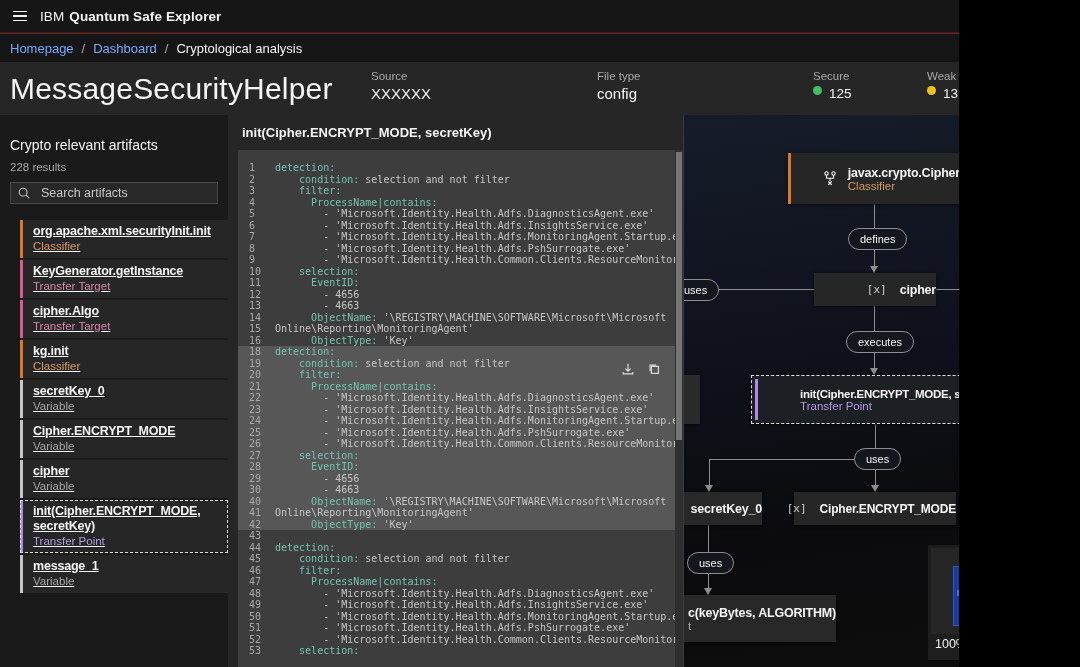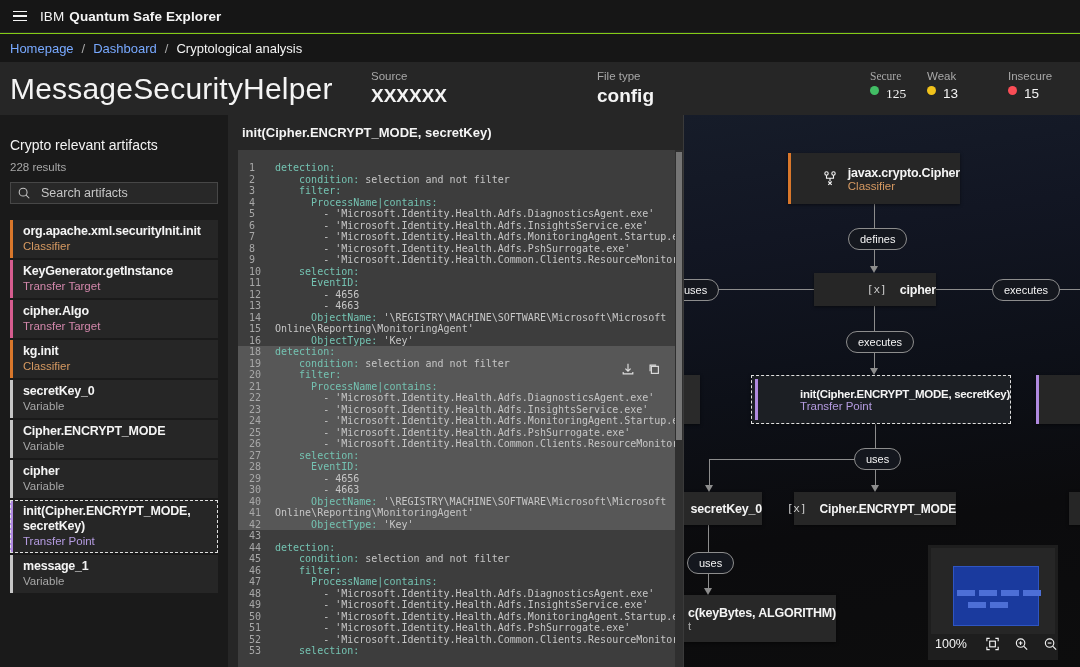--- a/index.html
+++ b/index.html
@@ -1,17 +1,17 @@
 <!DOCTYPE html>
 <html style="--tok-k: #74c3b2; --tok-v: #c6c6c6;"><head>
 <meta charset="utf-8">
 <style>
   html,body{margin:0;padding:0;background:#000;}
   *{box-sizing:border-box;}
-  #app{position:relative;width:1080px;height:667px;background:#84cc16;overflow:hidden;
+  #app{position:relative;width:959px;height:667px;background:#7f1d1d;overflow:hidden;
        font-family:"Liberation Sans",sans-serif;color:#f4f4f4;}
 
   
   .top-header{position:absolute;left:0;top:0;width:1080px;height:33px;background:#161616;
     border-bottom:1px solid #262626;display:flex;align-items:center;}
   .hamburger{width:40px;height:33px;display:flex;flex-direction:column;justify-content:center;
     align-items:center;gap:3px;cursor:pointer;}
   .hamburger span{display:block;width:14px;height:1.6px;background:#f4f4f4;}
   .brand{font-size:13.5px;letter-spacing:.1px;}
   .brand .pfx{font-weight:400;margin-right:5px;}
@@ -22,39 +22,39 @@
     align-items:center;padding-left:10px;font-size:13px;gap:8px;background:#161616;}
   .crumb{color:#78a9ff;cursor:pointer;}
   .crumb-sep{color:#a8a8a8;}
   .crumb-current{color:#f4f4f4;}
 
   
   .title-bar{position:absolute;left:0;top:62px;width:1080px;height:53px;background:#262626;}
   .page-title{position:absolute;left:10px;top:10px;font-size:30px;font-weight:300;letter-spacing:.2px;}
   .meta{position:absolute;top:8px;}
   .meta .m-label{font-size:11.5px;color:#a8a8a8;margin-bottom:3px;}
-  .meta .m-value{font-size:19px;color:#f4f4f4;font-weight:bold;}
+  .meta .m-value{font-size:15px;color:#f4f4f4;}
   .meta-source{left:371px;} .meta-filetype{left:597px;}
   .stat{position:absolute;top:8px;}
   .stat .s-label{font-size:11.5px;color:#a8a8a8;margin-bottom:4px;}
   .stat .s-row{display:flex;gap:7px;}
   .stat .dot{width:9px;height:9px;border-radius:50%;}
   .stat .s-value{font-size:13.5px;}
-  .stat-secure{left:870px;font-family:Liberation Serif, serif;} .stat-weak{left:927px;} .stat-insecure{left:1008px;}
+  .stat-secure{left:813px;} .stat-weak{left:927px;} .stat-insecure{left:1008px;}
 
   
   .sidebar{position:absolute;left:0;top:115px;width:228px;height:552px;background:#1a1a1a;}
   .sb-heading{margin:22px 0 0 10px;font-size:14px;font-weight:400;}
   .sb-count{margin:8px 0 0 10px;font-size:11.5px;color:#a8a8a8;}
   .sb-search{position:absolute;left:10px;top:67px;width:208px;height:22px;background:#282828;
     border:1px solid #474747;display:flex;align-items:center;padding:0 6px;gap:8px;}
   .sb-search input{flex:1;background:transparent;border:none;outline:none;color:#e0e0e0;
     font-size:12.5px;font-family:"Liberation Sans",sans-serif;}
   .sb-search input::placeholder{color:#c6c6c6;}
-  .art-list{position:absolute;left:10px;top:105px;width:208px;}
+  .art-list{position:absolute;left:20px;top:105px;width:208px;text-decoration:underline;}
   .art-item{background:#262626;border-left:3px solid #8d8d8d;padding:4px 8px 4px 10px;
     margin-bottom:2px;min-height:37px;cursor:pointer;}
   .art-item.selected{outline:1px dashed #e0e0e0;outline-offset:-1px;}
   .art-title{font-size:12.5px;font-weight:700;letter-spacing:-.2px;line-height:15px;
     white-space:nowrap;overflow:hidden;}
   .art-item.selected .art-title{white-space:normal;}
   .art-type{font-size:11.5px;line-height:15px;color:#a8a8a8;}
 
   
   .code-panel{position:absolute;left:228px;top:115px;width:455px;height:552px;background:#262626;}

